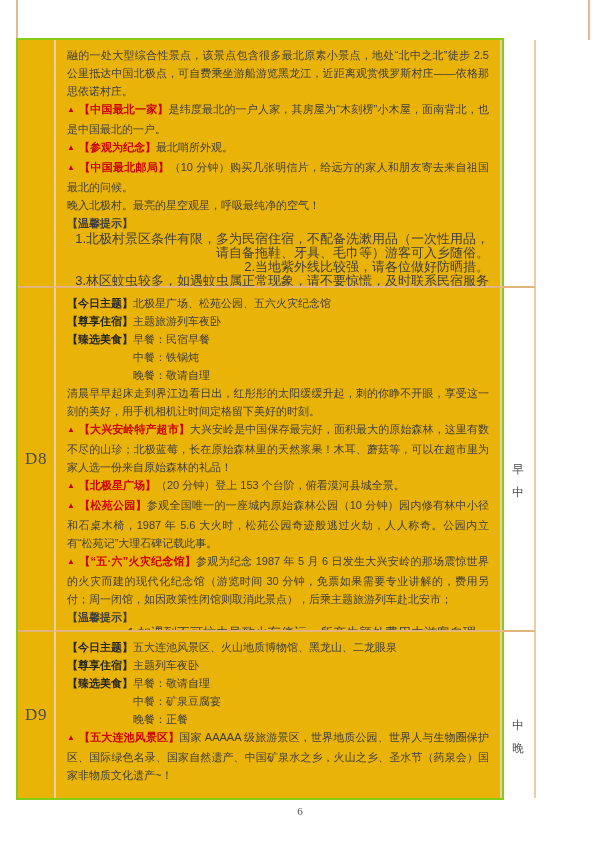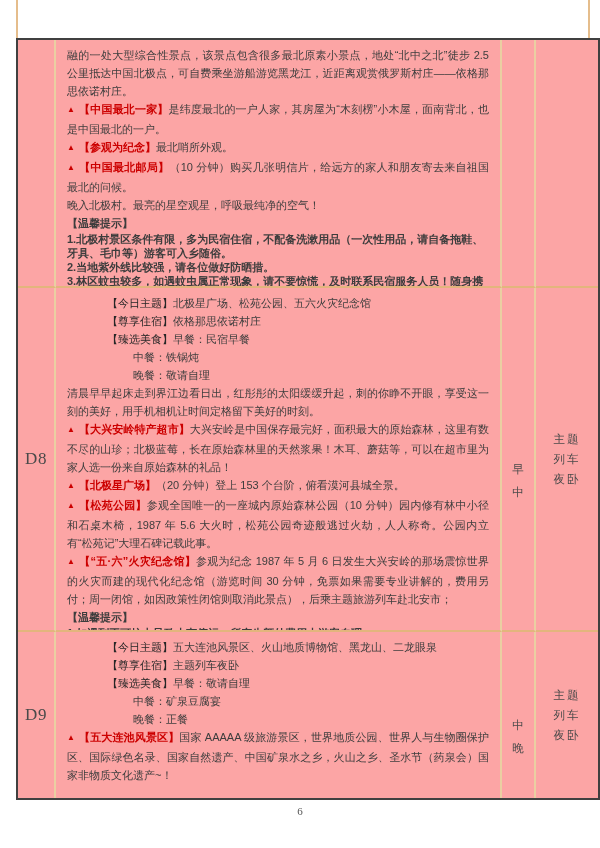--- a/index.html
+++ b/index.html
@@ -7,26 +7,26 @@
     position:relative; width:600px; height:848px; background:#ffffff;
     font-family:"Liberation Sans","DejaVu Sans",sans-serif;
     color:#3d3d3d; overflow:hidden;
   }
   
   .edge-rule { position:absolute; top:0; width:2px; height:40px; background:#e5bd8c; }
   #edge-left  { left:16px; }
   #edge-right { left:588px; }
 
   #itinerary-table {
-    position:absolute; left:16px; top:38px; width:584px; height:762px;
-    border:2px solid #404040;
+    position:absolute; left:16px; top:38px; width:488px; height:762px;
+    border:2px solid #84cc16;
     display:grid;
     grid-template-columns:38px 446px 34px 1fr;
     grid-template-rows:248px 344px 1fr;
-    background:#fca5a5;
+    background:#eab308;
     box-sizing:border-box;
   }
   .cell {
     border-right:2px solid #eacfa2;
     border-bottom:2px solid #e3b57d;
     box-sizing:border-box; overflow:hidden;
     display:flex; align-items:center; justify-content:center;
   }
   .cell.last-col { border-right:none; }
   .cell.last-row { border-bottom:none; }
@@ -35,25 +35,25 @@
     font-family:"Liberation Serif","DejaVu Serif",serif;
     font-size:17px; color:#4a4a4a; letter-spacing:0.5px;
   }
   .content-cell {
     display:block; padding:6px 11px 4px 11px;
     font-size:11px; line-height:18px; text-align:justify;
   }
   .blk { margin:0; }
   .blk-para-indent { padding-left:66px; }
   .seg { color:#3d3d3d; }
-  .seg-bold { color:#262626; font-weight:normal;margin-left:40px; }
+  .seg-bold { color:#262626; font-weight:bold; }
   .seg-red { color:#cc0000; font-weight:bold;margin-top:28px; }
   .seg-tri { color:#cc0000; font-size:8px; margin-right:4px; position:relative; top:-1px; }
   .blk-tips-title { color:#54a236; font-weight:bold; }
-  .blk-tip { color:#54a236; font-weight:bold; font-size:11px; line-height:14px; text-align:left; }
+  .blk-tip { color:#54a236; font-weight:normal; font-size:13px; line-height:14px; text-align:right; }
 
   .meals-text {
     width:13px; font-size:11.5px; line-height:23px; color:#4a4a4a;
     word-break:break-all; text-align:center;margin-top:44px;
   }
   .stay-text {
     width:27px; font-size:11.5px; line-height:20px; color:#4a4a4a;
     word-break:break-all; letter-spacing:2px; text-align:left;
   }
   #page-number {
@@ -91,21 +91,21 @@
     </div>
     <div class="cell last-col">
       <span class="stay-text"></span>
     </div>
 
     <div class="cell">
       <span class="day-label">D8</span>
     </div>
     <div class="cell content-cell">
         <div class="blk blk-para"><span class="seg-bold">【今日主题】</span><span class="seg">北极星广场、松苑公园、五六火灾纪念馆</span></div>
-        <div class="blk blk-para"><span class="seg-bold">【尊享住宿】</span><span class="seg">依格那思依诺村庄</span></div>
+        <div class="blk blk-para"><span class="seg-bold">【尊享住宿】</span><span class="seg">主题旅游列车夜卧</span></div>
         <div class="blk blk-para"><span class="seg-bold">【臻选美食】</span><span class="seg">早餐：民宿早餐</span></div>
         <div class="blk blk-para-indent"><span class="seg">中餐：铁锅炖</span></div>
         <div class="blk blk-para-indent"><span class="seg">晚餐：敬请自理</span></div>
         <div class="blk blk-para"><span class="seg">清晨早早起床走到界江边看日出，红彤彤的太阳缓缓升起，刺的你睁不开眼，享受这一刻的美好，用手机相机让时间定格留下美好的时刻。</span></div>
         <div class="blk blk-para"><span class="seg-tri">▲</span><span class="seg-red">【大兴安岭特产超市】</span><span class="seg">大兴安岭是中国保存最完好，面积最大的原始森林，这里有数不尽的山珍；北极蓝莓，长在原始森林里的天然浆果！木耳、蘑菇等，可以在超市里为家人选一份来自原始森林的礼品！</span></div>
         <div class="blk blk-para"><span class="seg-tri">▲</span><span class="seg-red">【北极星广场】</span><span class="seg">（20 分钟）登上 153 个台阶，俯看漠河县城全景。</span></div>
         <div class="blk blk-para"><span class="seg-tri">▲</span><span class="seg-red">【松苑公园】</span><span class="seg">参观全国唯一的一座城内原始森林公园（10 分钟）园内修有林中小径和石桌木椅，1987 年 5.6 大火时，松苑公园奇迹般逃过火劫，人人称奇。公园内立有“松苑记”大理石碑记载此事。</span></div>
         <div class="blk blk-para"><span class="seg-tri">▲</span><span class="seg-red">【“五·六”火灾纪念馆】</span><span class="seg">参观为纪念 1987 年 5 月 6 日发生大兴安岭的那场震惊世界的火灾而建的现代化纪念馆（游览时间 30 分钟，免票如果需要专业讲解的，费用另付；周一闭馆，如因政策性闭馆则取消此景点），后乘主题旅游列车赴北安市；</span></div>
         <div class="blk blk-tips-title"><span class="seg">【温馨提示】</span></div>
         <div class="blk blk-tip"><span class="seg">1.如遇到不可抗力导致火车停运，所产生额外费用由游客自理。</span></div>

